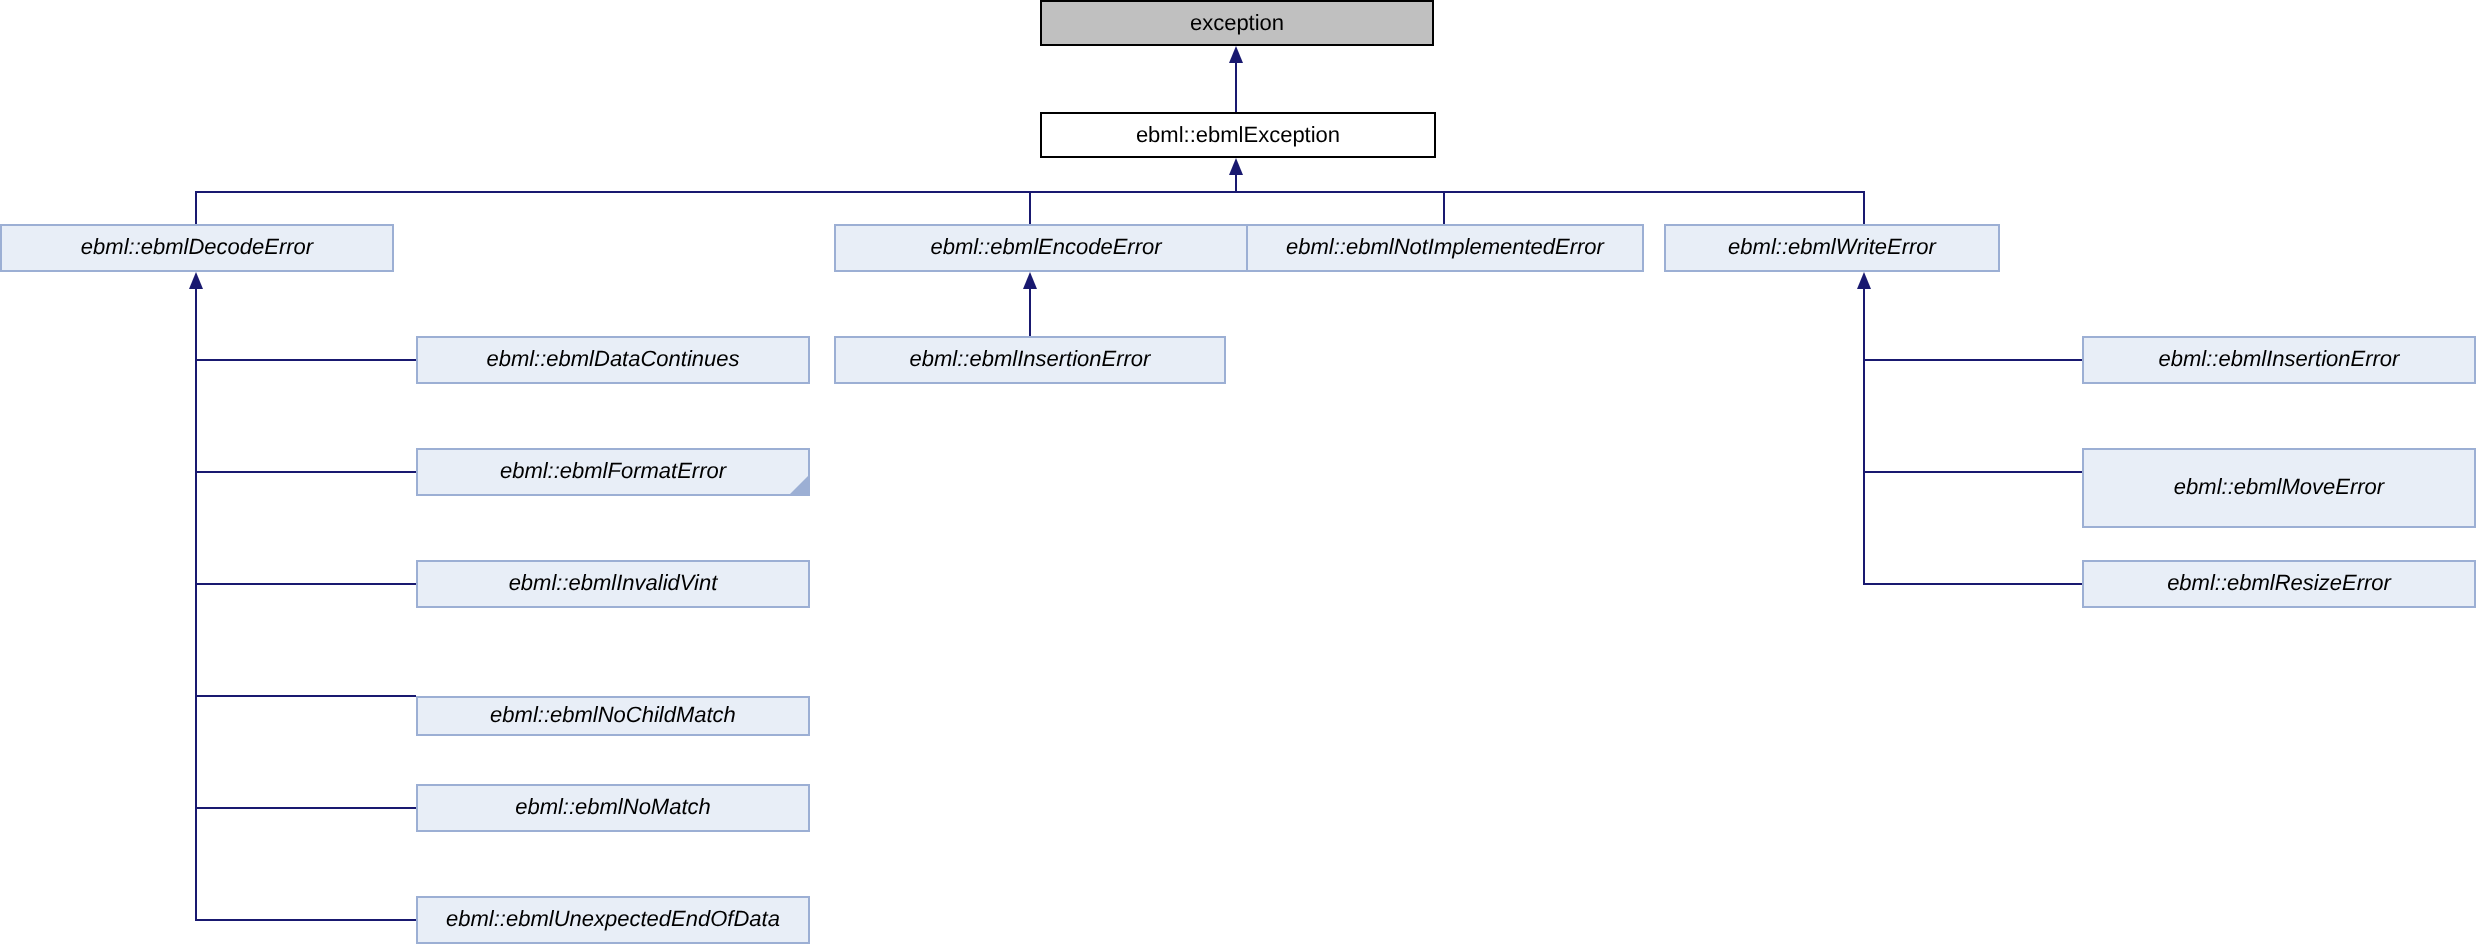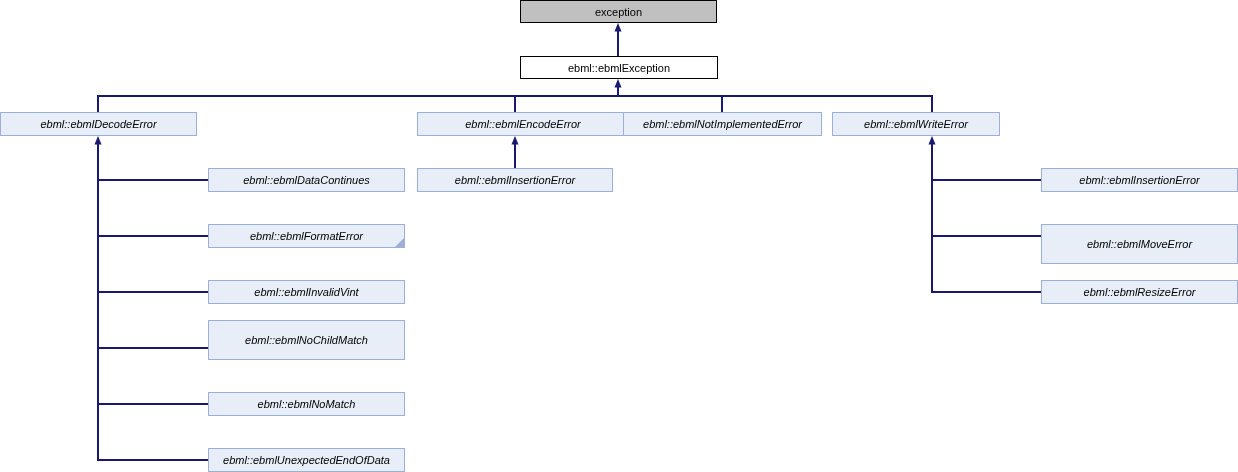--- a/index.html
+++ b/index.html
@@ -123,21 +123,21 @@
   <div class="node node-blue" style="left:208px; top:168px; width:197px; height:24px">
     <span class="lbl">ebml::ebmlDataContinues</span>
   </div>
   <div class="node node-blue" style="left:208px; top:224px; width:197px; height:24px">
     <span class="lbl">ebml::ebmlFormatError</span>
     <span class="fold"></span>
   </div>
   <div class="node node-blue" style="left:208px; top:280px; width:197px; height:24px">
     <span class="lbl">ebml::ebmlInvalidVint</span>
   </div>
-  <div class="node node-blue" style="left:208px; top:320px; width:197px; height:40px">
+  <div class="node node-blue" style="left:208px; top:348px; width:197px; height:20px">
     <span class="lbl">ebml::ebmlNoChildMatch</span>
   </div>
   <div class="node node-blue" style="left:208px; top:392px; width:197px; height:24px">
     <span class="lbl">ebml::ebmlNoMatch</span>
   </div>
   <div class="node node-blue" style="left:208px; top:448px; width:197px; height:24px">
     <span class="lbl">ebml::ebmlUnexpectedEndOfData</span>
   </div>
 
   <div class="node node-blue" style="left:417px; top:168px; width:196px; height:24px">

